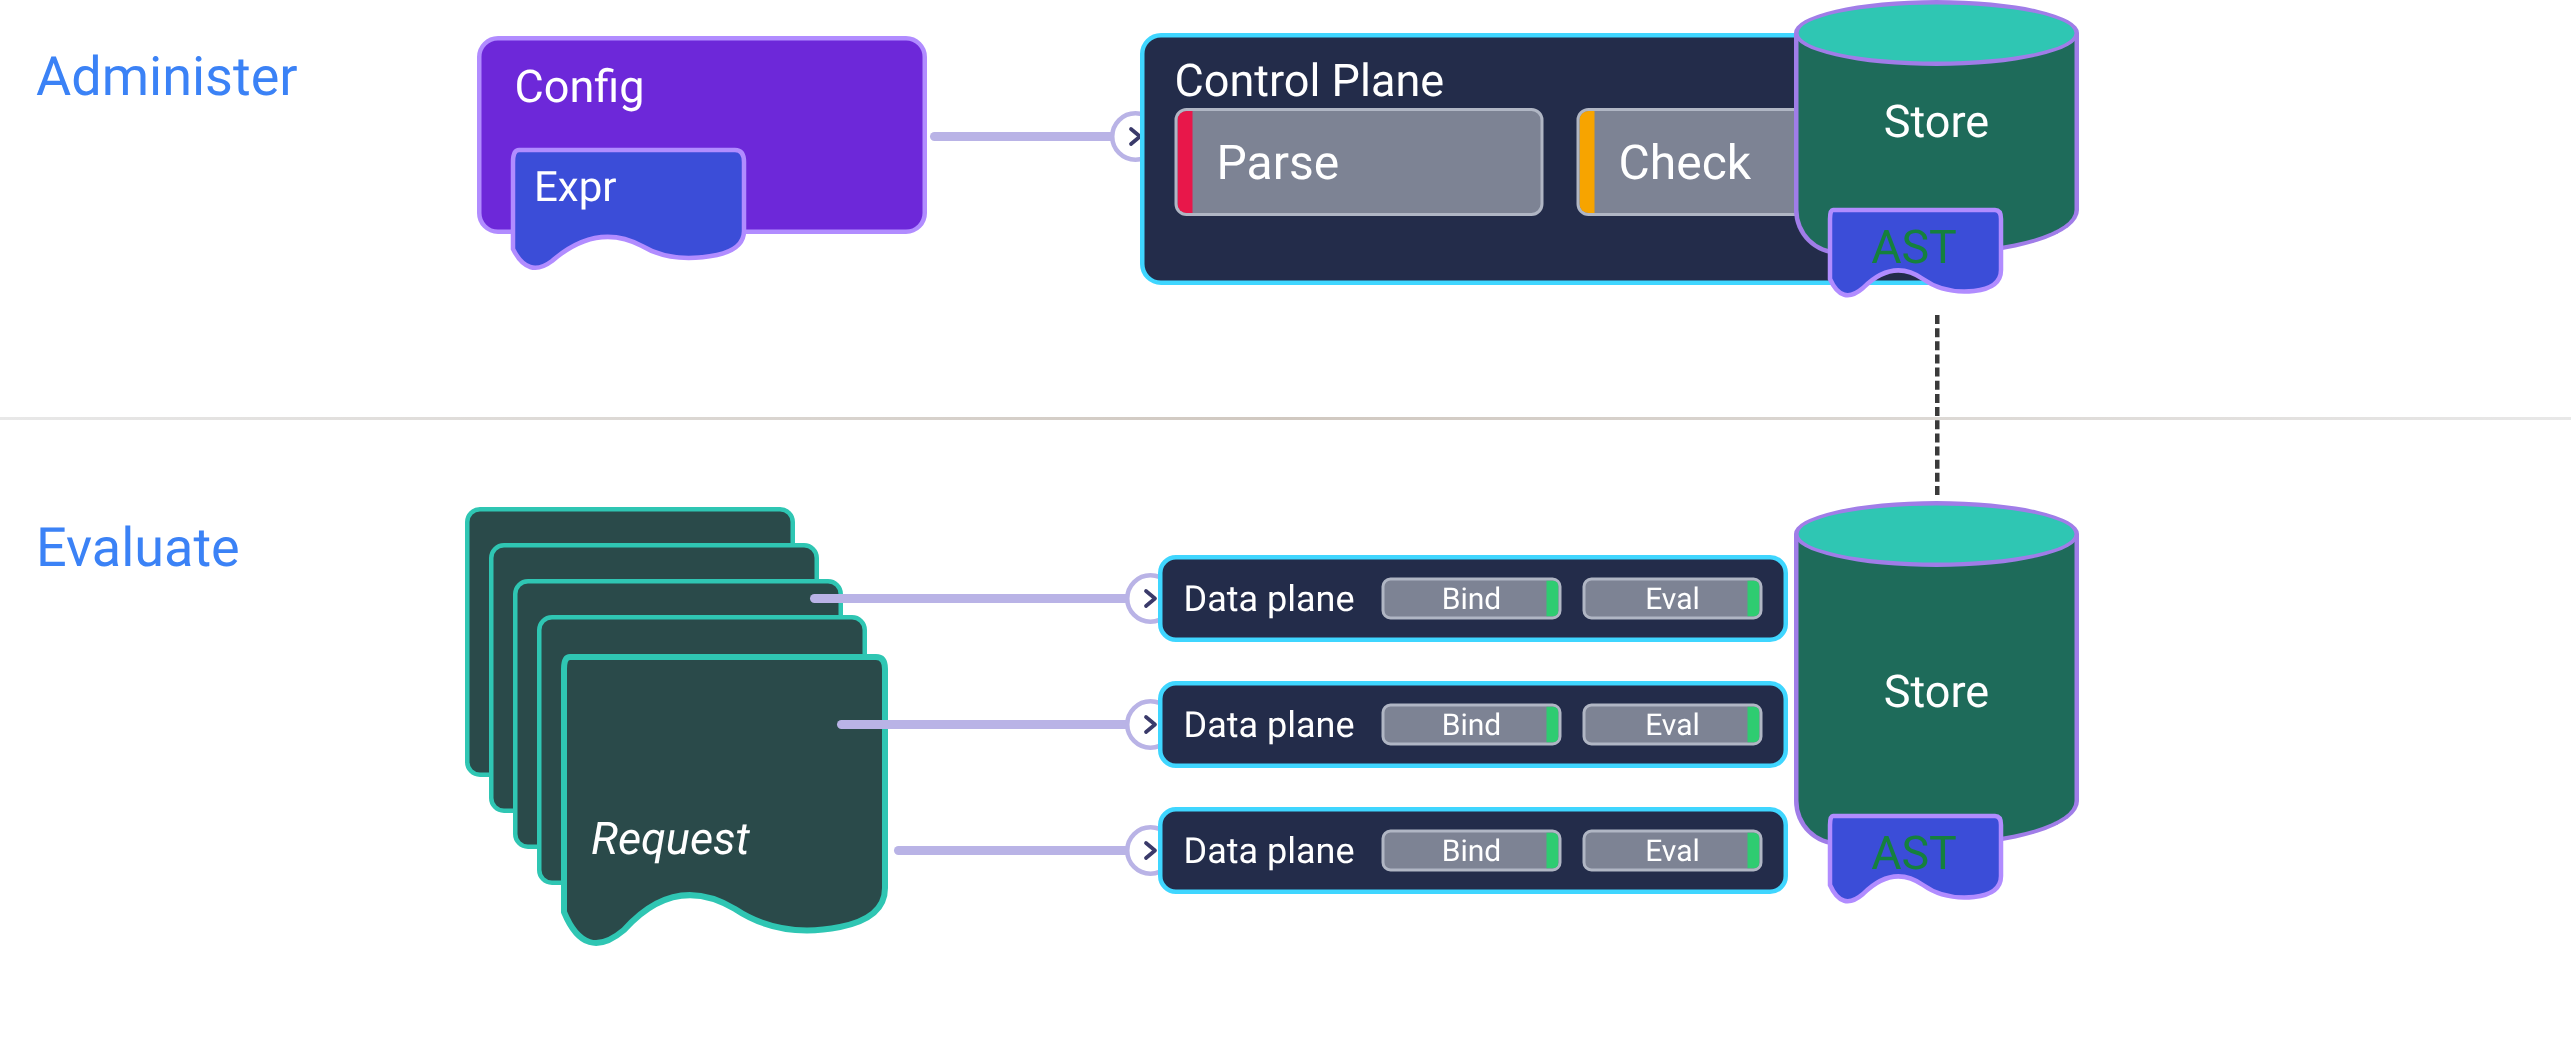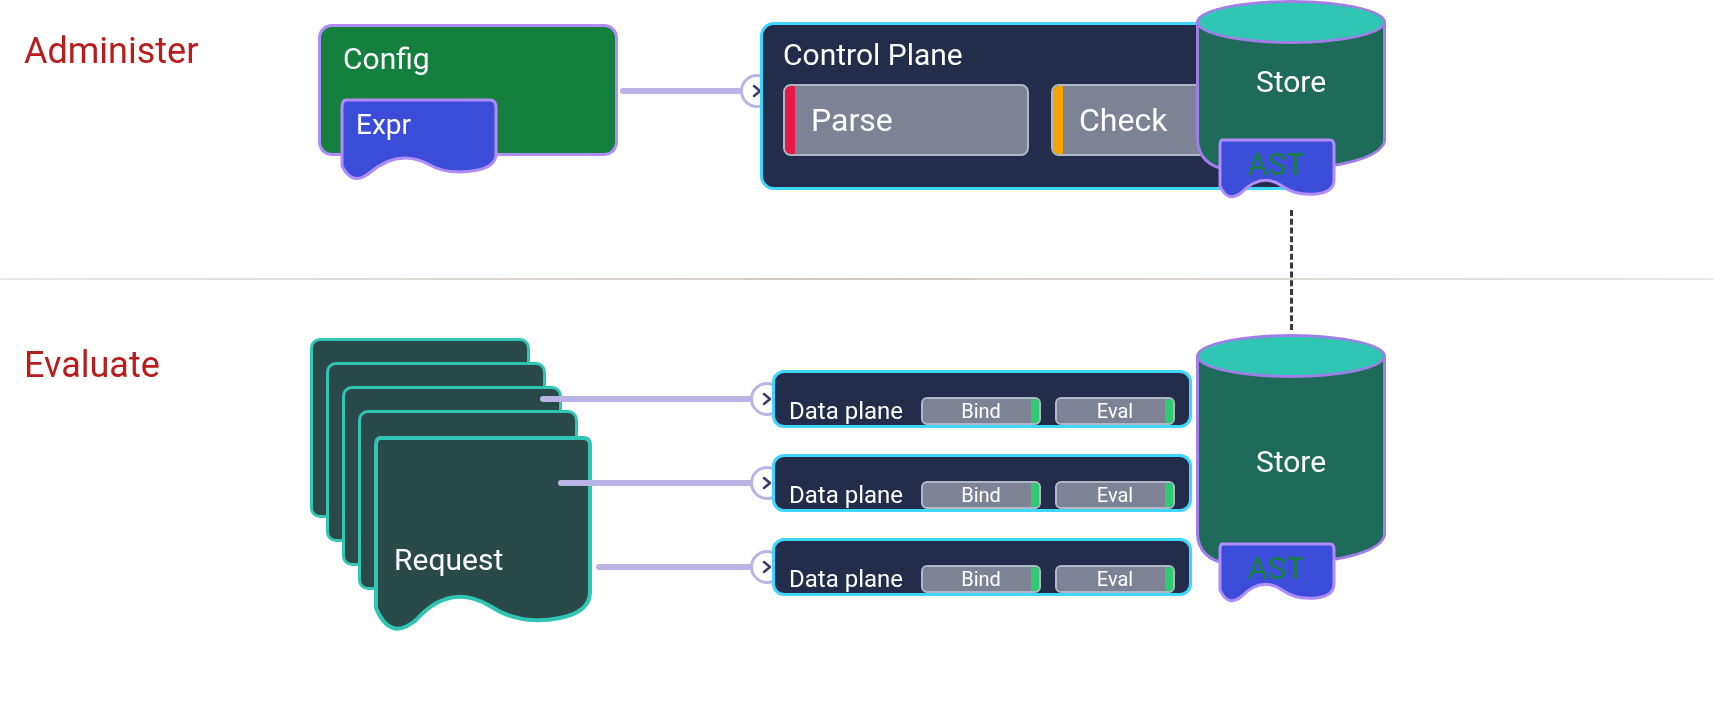--- a/index.html
+++ b/index.html
@@ -7,37 +7,37 @@
     font-family: -apple-system, BlinkMacSystemFont, "Segoe UI", Roboto, sans-serif;
     background: #fff;
     width: 1714px;
     height: 705px;
     position: relative;
     overflow: hidden;
   }
   .section-label {
     position: absolute;
     font-size: 36px;
-    color: #b91c1c;
+    color: #3b82f6;
     font-weight: 400;
   }
   .divider {
     position: absolute;
     left: 0; right: 0;
     top: 278px;
     height: 2px;
     background: linear-gradient(to right, #e8e8e8, #d0c8c0, #e8e8e8);
   }
 
   
   .config-box {
     position: absolute;
     left: 318px; top: 24px;
     width: 300px; height: 132px;
-    background: #15803d;
+    background: #6d28d9;
     border: 3px solid #b18cff;
     border-radius: 14px;
     color: #fff;
     font-size: 30px;
     padding: 14px 22px;
   }
   .expr-flag {
     position: absolute;
     left: 338px; top: 96px;
     width: 160px; height: 86px;
@@ -65,21 +65,21 @@
   .control-plane {
     position: absolute;
     left: 760px; top: 22px;
     width: 560px; height: 168px;
     background: #232c4a;
     border: 3px solid #3fd6ff;
     border-radius: 14px;
     color: #fff;
     padding: 12px 20px;
   }
-  .cp-title { font-size: 30px; margin-bottom: 12px; }
+  .cp-title { font-size: 30px; }
   .cp-boxes { display: flex; gap: 22px; }
   .cp-box {
     flex: 1;
     height: 72px;
     background: #7d8394;
     border: 2px solid #b0b6c4;
     border-radius: 8px;
     color: #fff;
     font-size: 32px;
     display: flex; align-items: center;
@@ -140,38 +140,38 @@
   }
   .req-card {
     position: absolute;
     width: 220px; height: 180px;
     background: #2a4a4a;
     border: 3px solid #2fc6b3;
     border-radius: 10px;
   }
   .req-front {
     position: absolute;
-    width: 224px; height: 198px;
+    width: 224px; height: 198px; font-style: italic;
   }
   .req-front svg { display:block; }
   .req-front .txt {
     position: absolute; left: 24px; top: 110px;
     color: #fff; font-size: 30px;
   }
 
   
   .dp-row {
     position: absolute;
     left: 772px;
     width: 420px; height: 58px;
     background: #232c4a;
     border: 3px solid #3fd6ff;
     border-radius: 12px;
     color: #fff;
-    display: flex; align-items: flex-end;
+    display: flex; align-items: center;
     padding: 0 14px;
     gap: 14px;
     font-size: 22px;
   }
   .dp-label { flex: 0 0 auto; font-size: 24px; margin-right: auto; }
   .dp-box {
     width: 120px; height: 28px;
     background: #7d8394;
     border: 2px solid #b0b6c4;
     border-radius: 6px;

